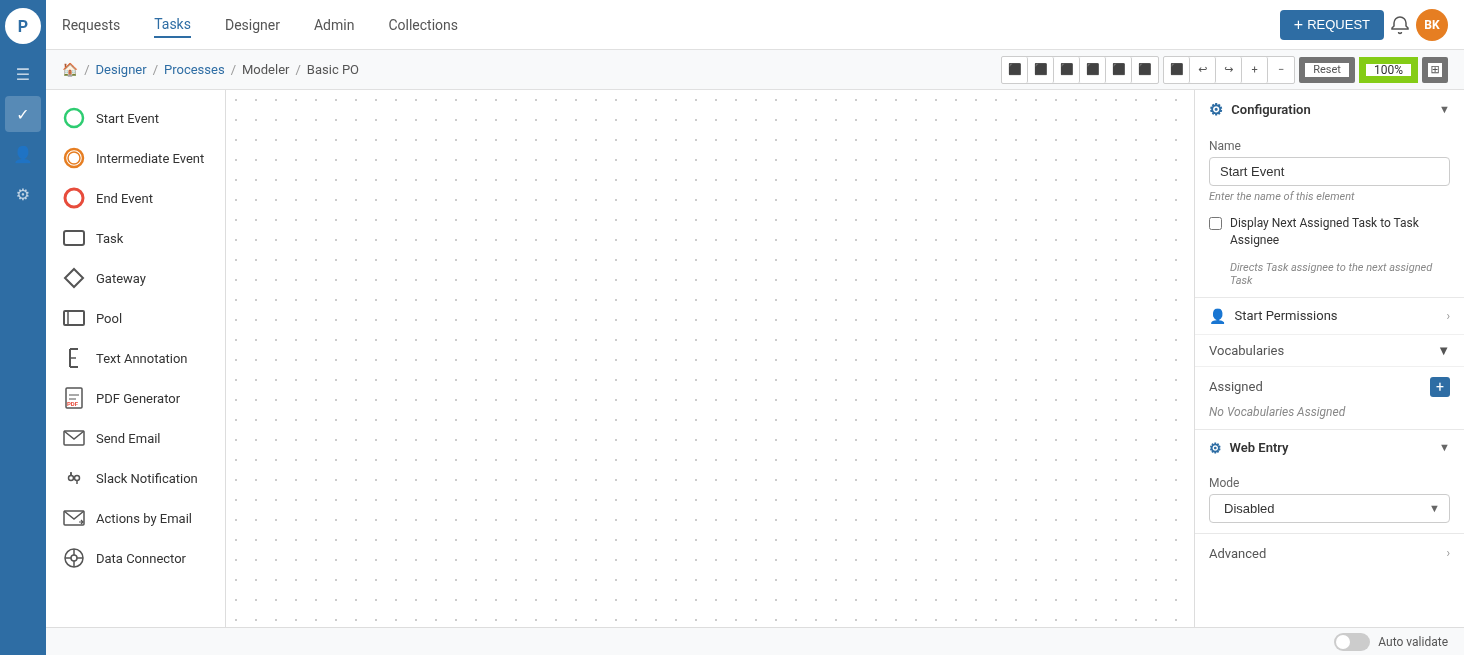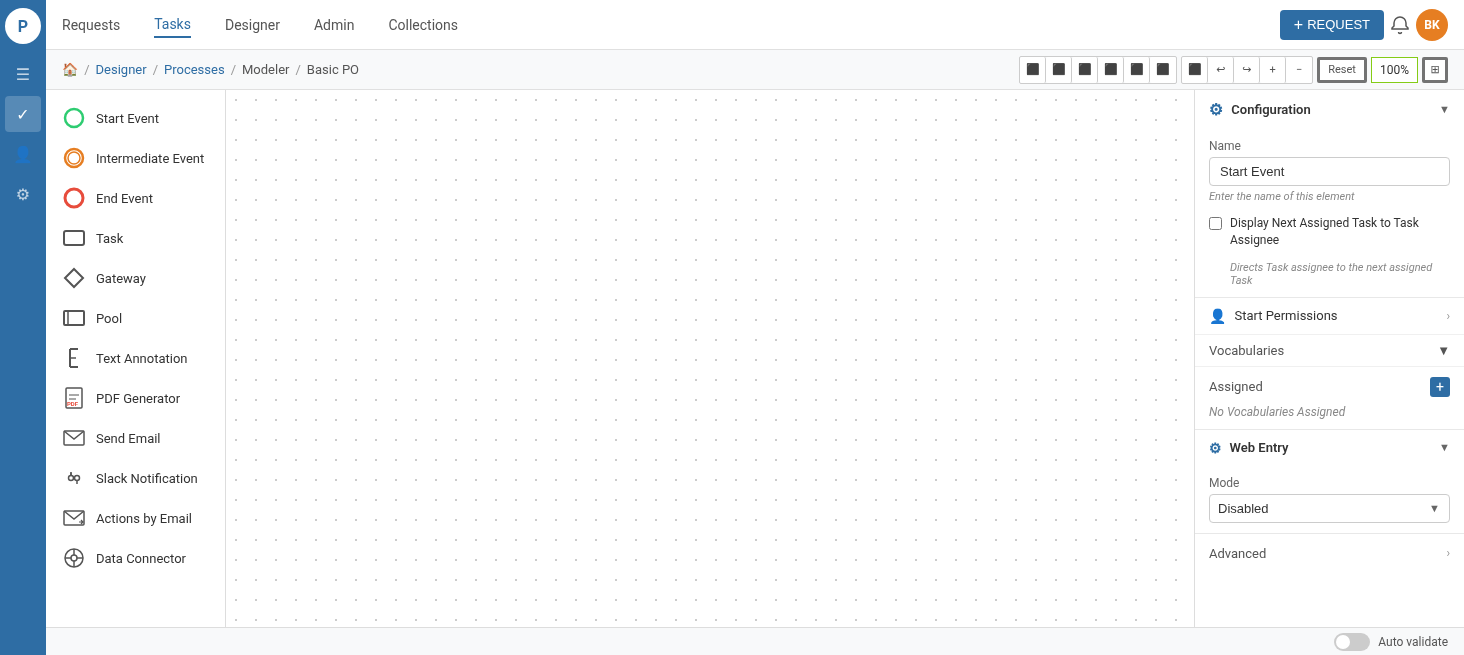--- a/index.html
+++ b/index.html
@@ -142,21 +142,21 @@
       color: #999;
     }
     .breadcrumb-bar .toolbar-right {
       display: flex;
       align-items: center;
       gap: 4px;
     }
     .toolbar-btn {
       width: 26px;
       height: 26px;
-      border: 3px solid #737373;
+      border: 6px solid #737373;
       background: white;
       display: flex;
       align-items: center;
       justify-content: center;
       cursor: pointer;
       font-size: 11px;
       color: #555;
       border-radius: 2px;
     }
     .toolbar-group {
@@ -168,21 +168,21 @@
     .toolbar-group .toolbar-btn {
       border: none;
       border-right: 1px solid #ccc;
     }
     .toolbar-group .toolbar-btn:last-child {
       border-right: none;
     }
     .zoom-display {
       padding: 0 8px;
       height: 26px;
-      border: 1px solid #84cc16;
+      border: 7px solid #84cc16;
       background: white;
       display: flex;
       align-items: center;
       font-size: 12px;
       color: #333;
     }
 
     
     .workspace {
       flex: 1;
@@ -352,21 +352,21 @@
       border-bottom: 1px solid #f0f0f0;
     }
     .vocab-chevron {
       margin-left: auto;
     }
     .mode-select-wrapper {
       position: relative;
     }
     .mode-select {
       width: 100%;
-      padding: 6px 8px;
+      padding: 6px 14px;
       border: 1px solid #ccc;
       border-radius: 4px;
       font-size: 13px;
       color: #333;
       appearance: none;
       background: white;
       cursor: pointer;
       outline: none;
     }
     .mode-select-arrow {

